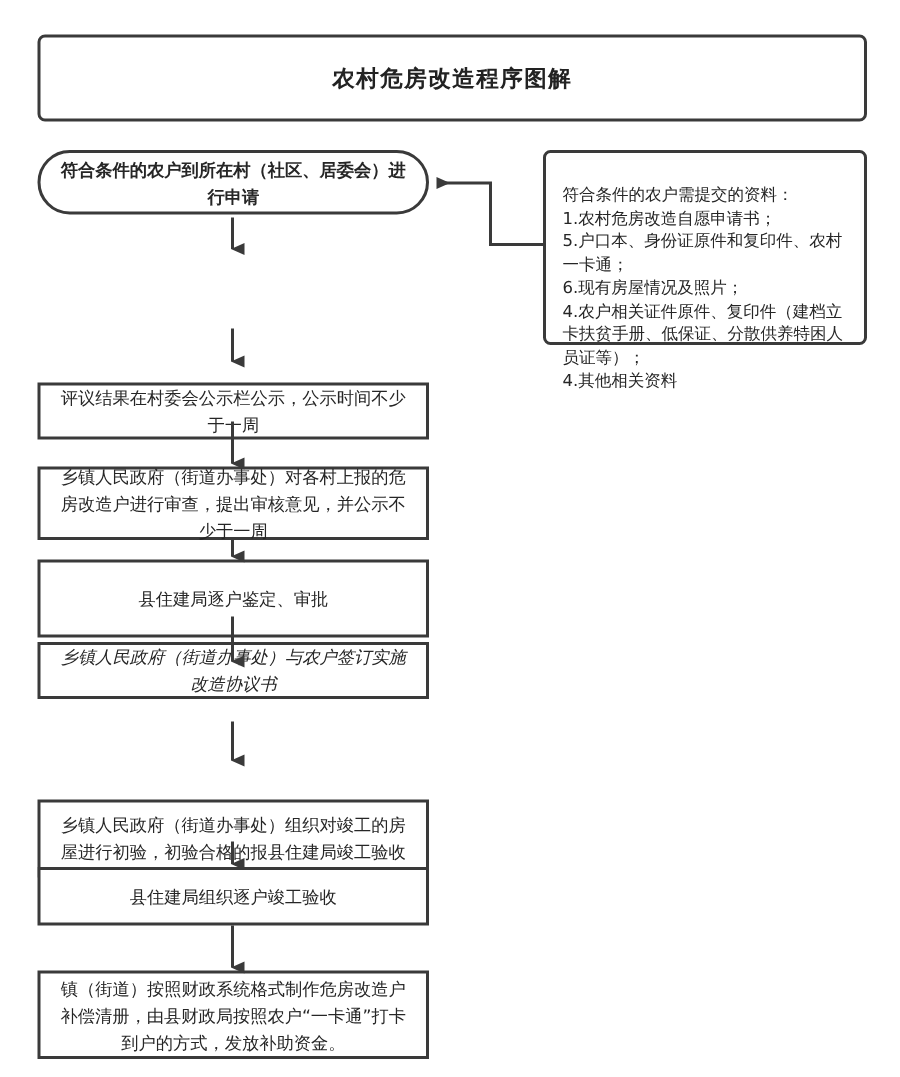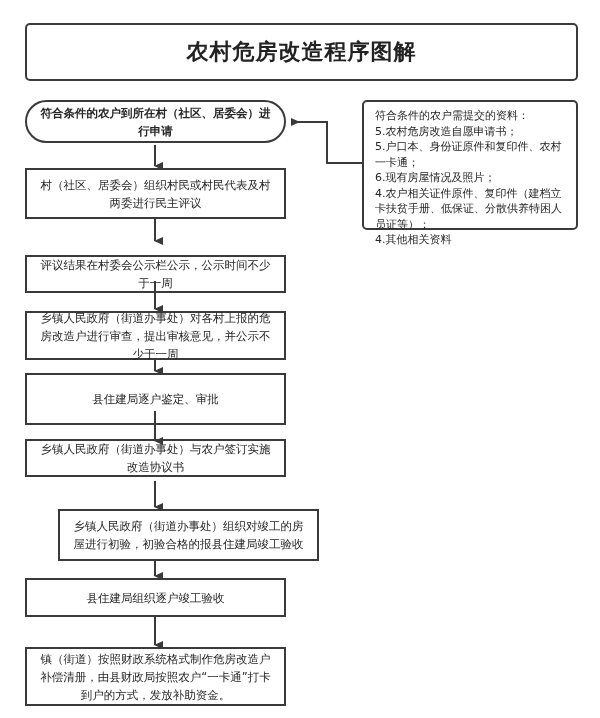--- a/index.html
+++ b/index.html
@@ -33,21 +33,21 @@
     height: 58px;
     border: 2px solid #3a3a3a;
     border-radius: 5px;
     box-sizing: border-box;
     display: flex;
     align-items: center;
     justify-content: center;
     background: #ffffff;
   }
   .title-text {
-    font-size: 22px;
+    font-size: 15px;
     font-weight: bold;
     letter-spacing: 1px;
     color: #222222;
   }
 
   
   .node {
     position: absolute;
     left: 25px;
     width: 261px;
@@ -68,37 +68,37 @@
   .node.terminator {
     border-radius: 26px;
   }
 
   
   .n0 { top: 100px;  height: 43px; font-weight: bold; }
   .n1 { top: 168px;  height: 51px; }
   .n2 { top: 243px;  height: 38px; margin-top: 12px; }
   .n3 { top: 311px;  height: 49px; }
   .n4 { top: 373px;  height: 52px; }
-  .n5 { top: 439px;  height: 38px; }
-  .n6 { top: 509px;  height: 52px; margin-left: 33px; }
+  .n5 { top: 428px;  height: 38px; font-style: italic; }
+  .n6 { top: 533px;  height: 52px; }
   .n7 { top: 578px;  height: 39px; }
   .n8 { top: 647px;  height: 59px; }
 
   
   .notes-box {
     position: absolute;
     left: 362px;
     top: 100px;
     width: 216px;
     height: 130px;
     border: 2px solid #3a3a3a;
     border-radius: 5px;
     box-sizing: border-box;
     background: #ffffff;
-    padding: 6px 9px 8px 11px;
+    padding: 20px 9px 8px 11px;
   }
   .notes-line {
     font-size: 11px;
     line-height: 15.5px;
     color: #262626;
     white-space: pre-wrap;
   }
 
   
   .connectors {
@@ -116,23 +116,20 @@
 <div id="chart-root">
 
   <div class="title-box">
     <span class="title-text">农村危房改造程序图解</span>
   </div>
 
   <div class="node terminator n0">
     <span class="node-text">符合条件的农户到所在村（社区、居委会）进行申请</span>
   </div>
 
-  <div class="node n1">
-    <span class="node-text">村（社区、居委会）组织村民或村民代表及村两委进行民主评议</span>
-  </div>
 
   <div class="node n2">
     <span class="node-text">评议结果在村委会公示栏公示，公示时间不少于一周</span>
   </div>
 
   <div class="node n3">
     <span class="node-text">乡镇人民政府（街道办事处）对各村上报的危房改造户进行审查，提出审核意见，并公示不少于一周</span>
   </div>
 
   <div class="node n4">
@@ -150,21 +147,21 @@
   <div class="node n8">
     <span class="node-text">镇（街道）按照财政系统格式制作危房改造户补偿清册，由县财政局按照农户“一卡通”打卡到户的方式，发放补助资金。</span>
   </div>
 
   <div class="node n7">
     <span class="node-text">县住建局组织逐户竣工验收</span>
   </div>
 
   <div class="notes-box">
     <div class="notes-line">符合条件的农户需提交的资料：</div>
-    <div class="notes-line">5.农村危房改造自愿申请书；</div>
+    <div class="notes-line">1.农村危房改造自愿申请书；</div>
     <div class="notes-line">5.户口本、身份证原件和复印件、农村一卡通；</div>
     <div class="notes-line">6.现有房屋情况及照片；</div>
     <div class="notes-line">4.农户相关证件原件、复印件（建档立卡扶贫手册、低保证、分散供养特困人员证等）；</div>
     <div class="notes-line">4.其他相关资料</div>
   </div>
 
   <svg class="connectors" viewBox="0 0 600 718">
     <defs>
       <marker id="arrowDown" markerWidth="10" markerHeight="10" refX="5" refY="8" orient="auto" markerUnits="userSpaceOnUse">
         <path d="M1,0 L9,0 L5,9 Z" fill="#3a3a3a"></path>

